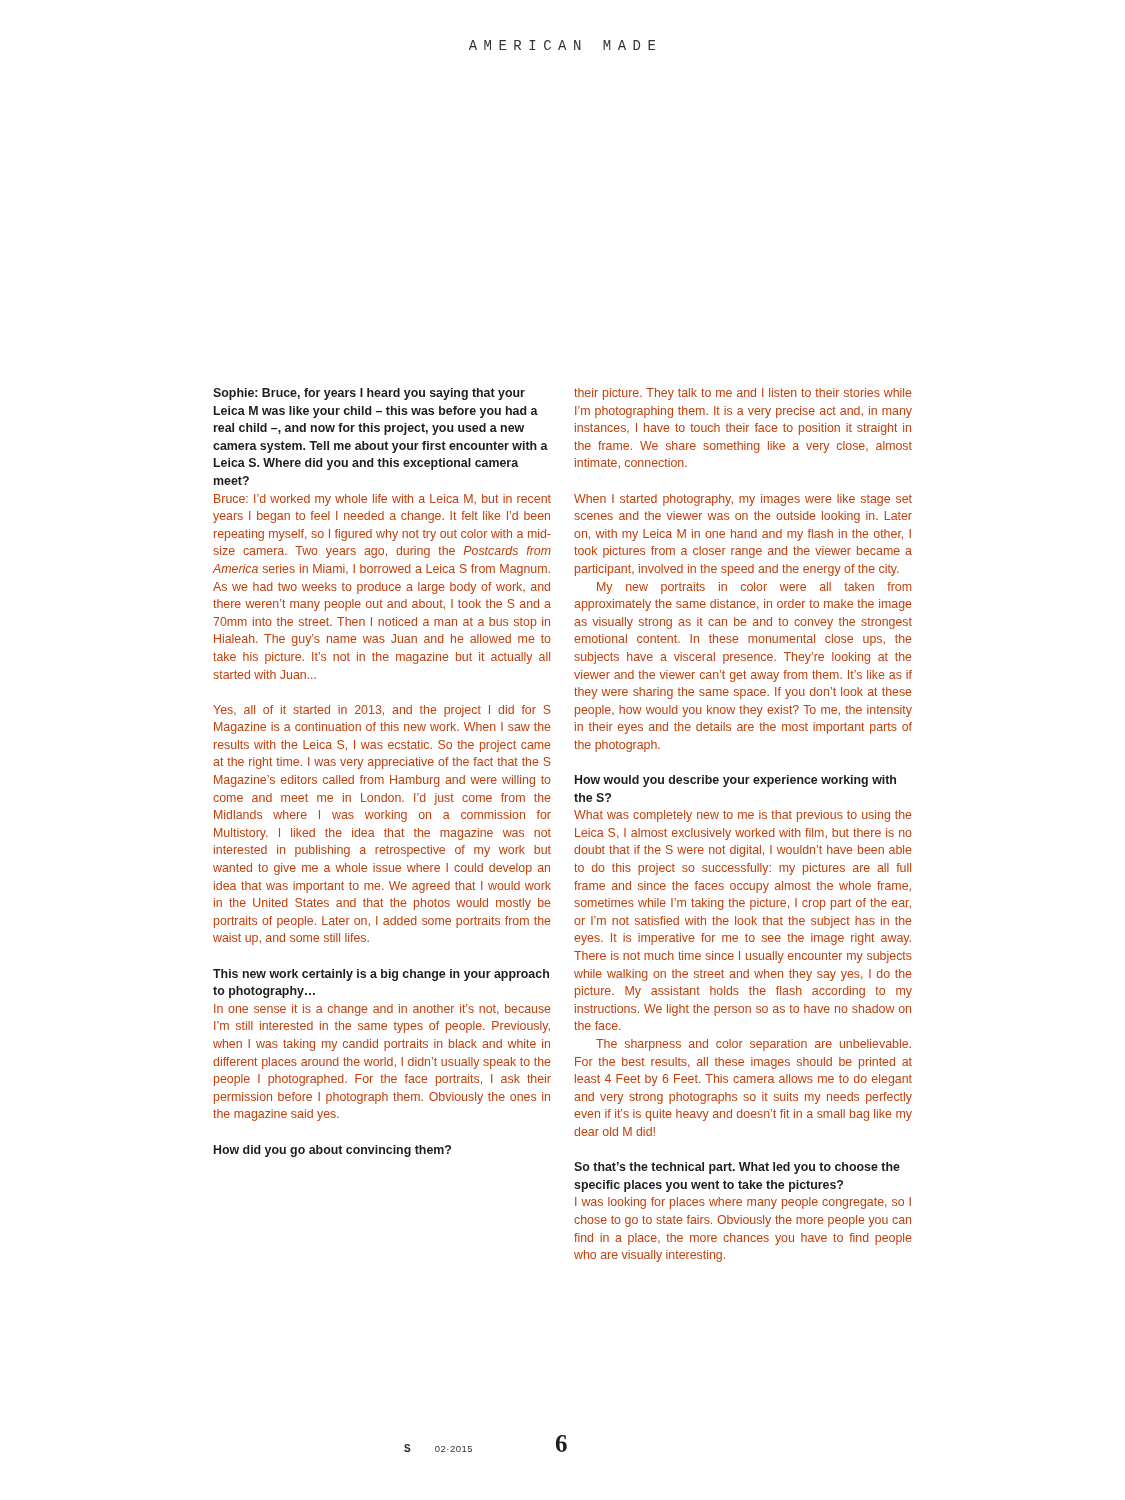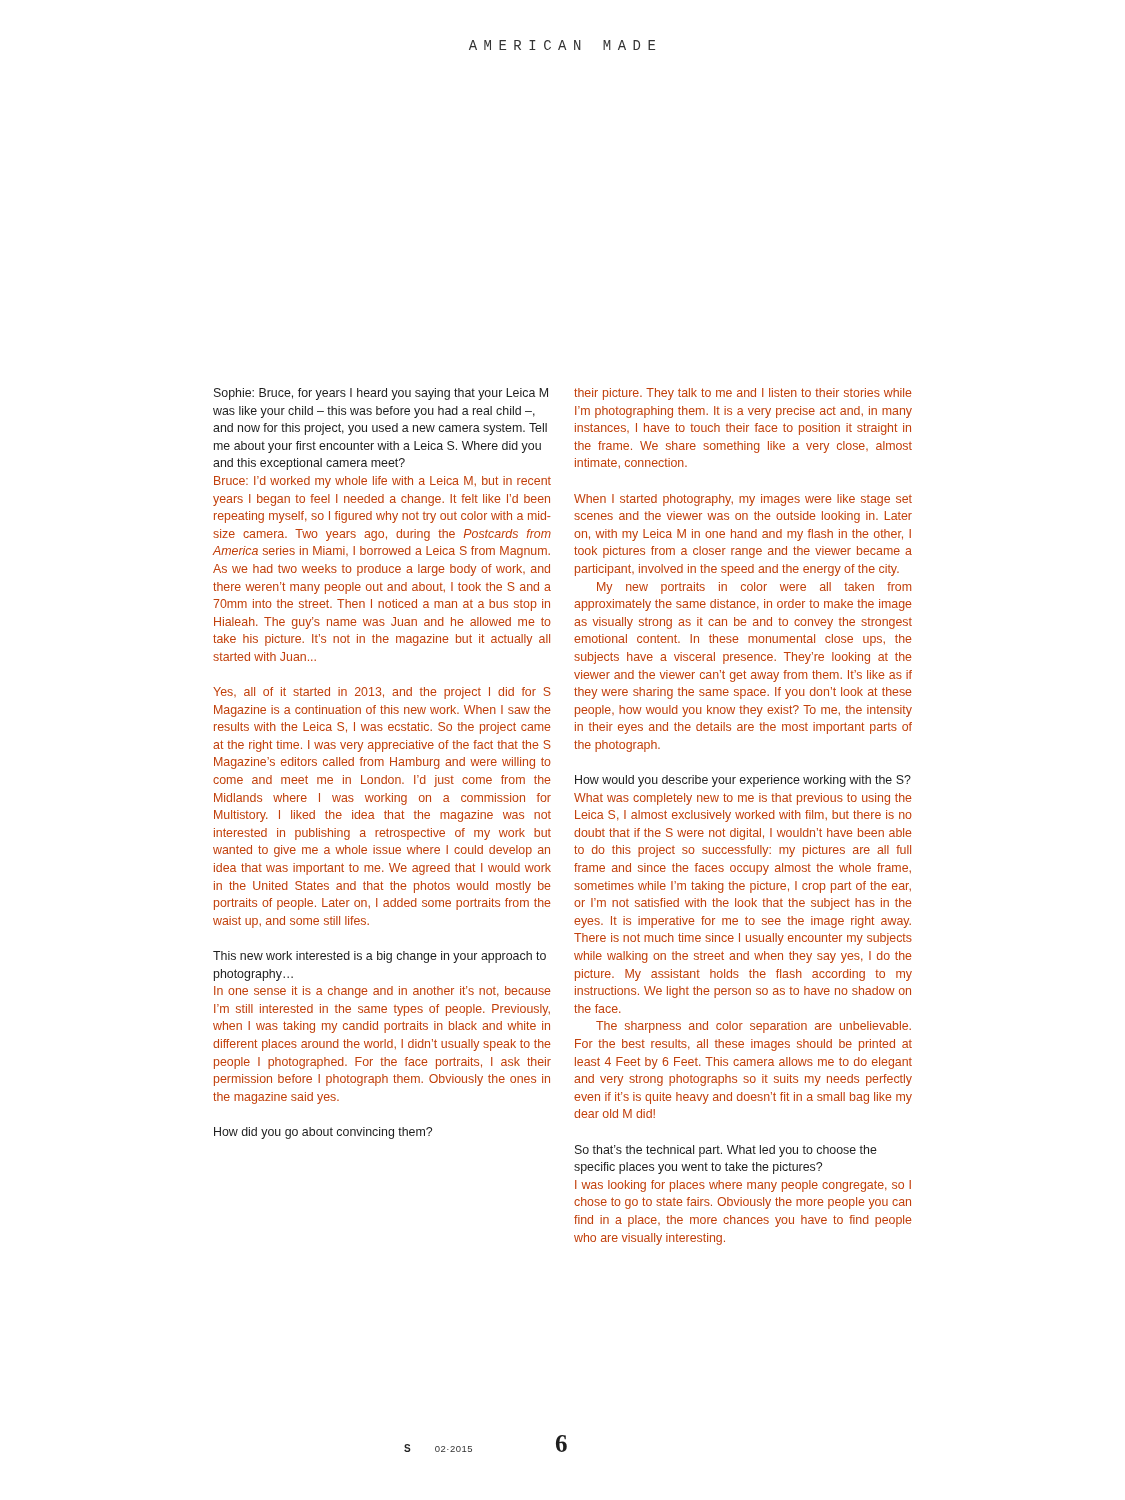--- a/index.html
+++ b/index.html
@@ -10,21 +10,21 @@
       letter-spacing: 6.5px; color: #333; padding-left: 6px; box-sizing: border-box;
     }
     .column {
       position: absolute; top: 385px; width: 338px;
       font-family: "Liberation Sans", "DejaVu Sans", sans-serif; font-size: 12.4px;
       line-height: 17.6px; text-align: justify; hyphens: manual;
     }
     .col-left { left: 213px; }
     .col-right { left: 574px; }
     .block { margin: 0 0 17.6px 0; }
-    .q { font-weight: normal; color: #1e1e1e; text-align: left; margin: 0; }
+    .q { font-weight: bold; color: #1e1e1e; text-align: left; margin: 0; }
     .a { margin: 0; color: #c2410c; }
     .indent { text-indent: 22px; }
     .footer {
       position: absolute; top: 1430px; left: 404px; display: flex; align-items: baseline;
     }
     .footer-s { font-family: "Liberation Sans", sans-serif; font-weight: bold; font-size: 10px; color: #222; }
     .footer-date { font-family: "Liberation Sans", sans-serif; font-size: 9.5px; color: #333; margin-left: 24px; letter-spacing: 0.5px; }
     .footer-page { font-family: "Liberation Serif", "DejaVu Serif", serif; font-weight: bold; font-size: 25px; color: #1e1e1e; margin-left: 82px; }
   </style>
 </head>
@@ -34,21 +34,21 @@
 
 <div class="column col-left">
   <div class="block">
     <p class="q">Sophie: Bruce, for years I heard you saying that your Leica M was like your child – this was before you had a real child –, and now for this project, you used a new camera system. Tell me about your first encounter with a Leica S. Where did you and this exceptional camera meet?</p>
     <p class="a"><span>Bruce: I’d worked my whole life with a Leica M, but in recent years I began to feel I needed a change. It felt like I’d been repeating myself, so I figured why not try out color with a mid-size camera. Two years ago, during the </span><em>Postcards from America</em><span> series in Miami, I borrowed a Leica S from Magnum. As we had two weeks to produce a large body of work, and there weren’t many people out and about, I took the S and a 70mm into the street. Then I noticed a man at a bus stop in Hialeah. The guy’s name was Juan and he allowed me to take his picture. It’s not in the magazine but it actually all started with Juan...</span></p>
   </div>
   <div class="block">
     <p class="a">Yes, all of it started in 2013, and the project I did for S Magazine is a continuation of this new work. When I saw the results with the Leica S, I was ecstatic. So the project came at the right time. I was very appreciative of the fact that the S Magazine’s editors called from Hamburg and were willing to come and meet me in London. I’d just come from the Midlands where I was working on a commission for Multistory. I liked the idea that the magazine was not interested in publishing a retrospective of my work but wanted to give me a whole issue where I could develop an idea that was important to me. We agreed that I would work in the United States and that the photos would mostly be portraits of people. Later on, I added some portraits from the waist up, and some still lifes.</p>
   </div>
   <div class="block">
-    <p class="q">This new work interested is a big change in your approach to photography…</p>
+    <p class="q">This new work certainly is a big change in your approach to photography…</p>
     <p class="a">In one sense it is a change and in another it’s not, because I’m still interested in the same types of people. Previously, when I was taking my candid portraits in black and white in different places around the world, I didn’t usually speak to the people I photographed. For the face portraits, I ask their permission before I photograph them. Obviously the ones in the magazine said yes.</p>
   </div>
   <div class="block">
     <p class="q">How did you go about convincing them?</p>
   </div>
 </div>
 
 <div class="column col-right">
   <div class="block">
     <p class="a">their picture. They talk to me and I listen to their stories while I’m photographing them. It is a very precise act and, in many instances, I have to touch their face to position it straight in the frame. We share something like a very close, almost intimate, connection.</p>

